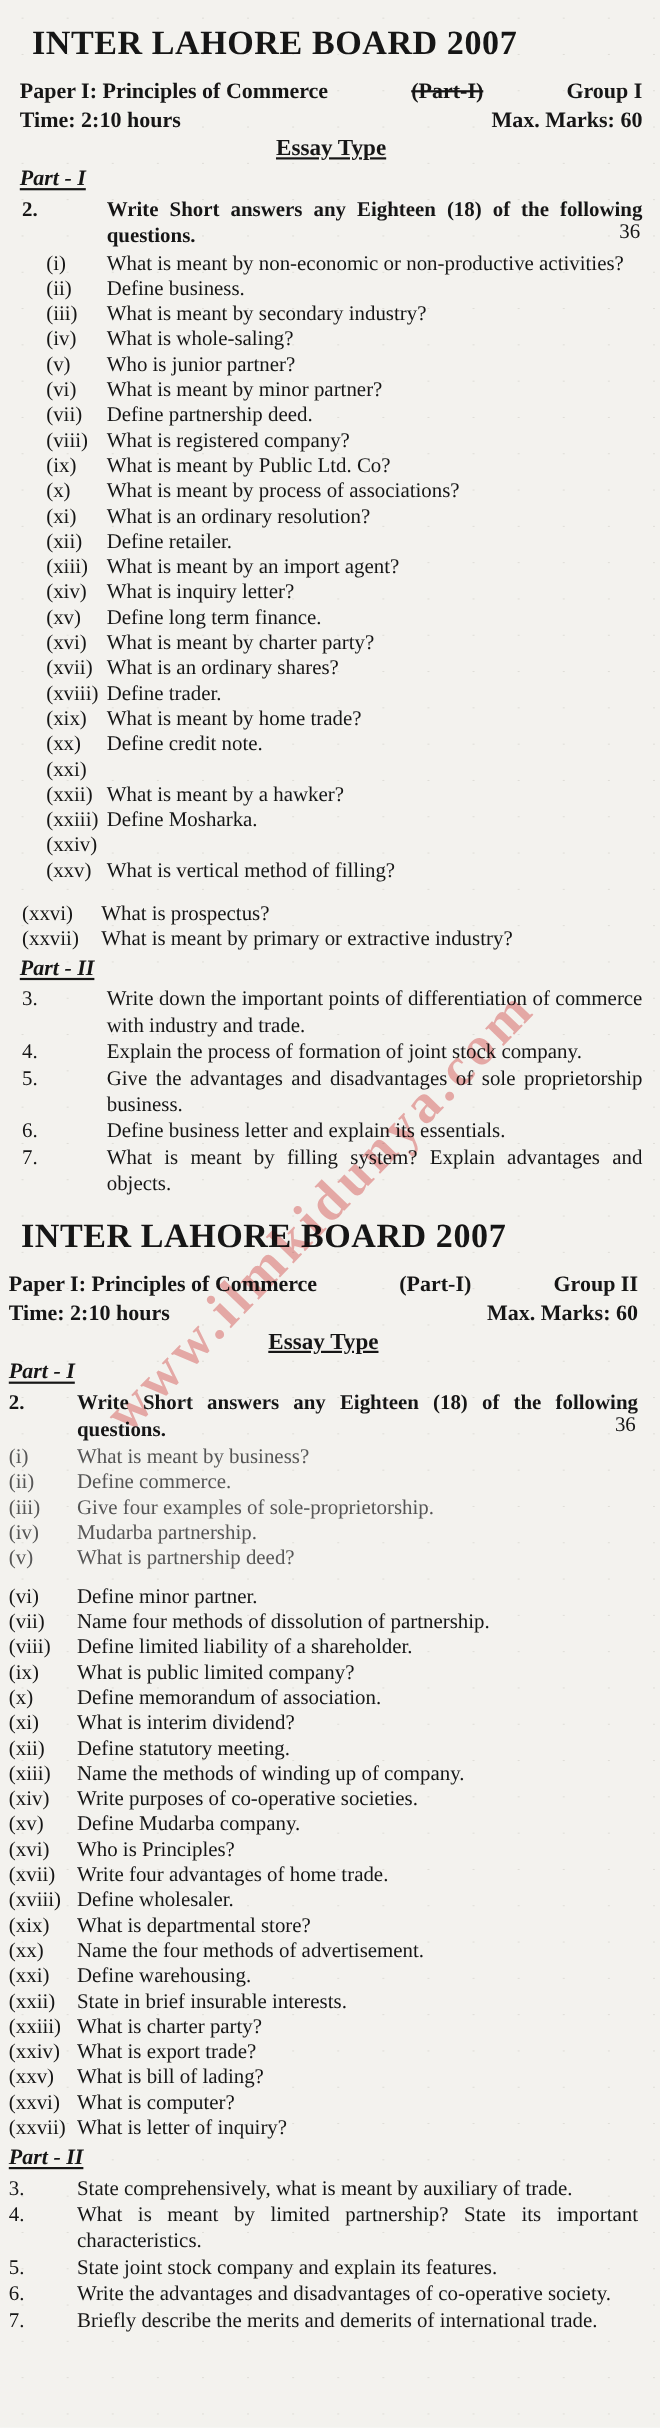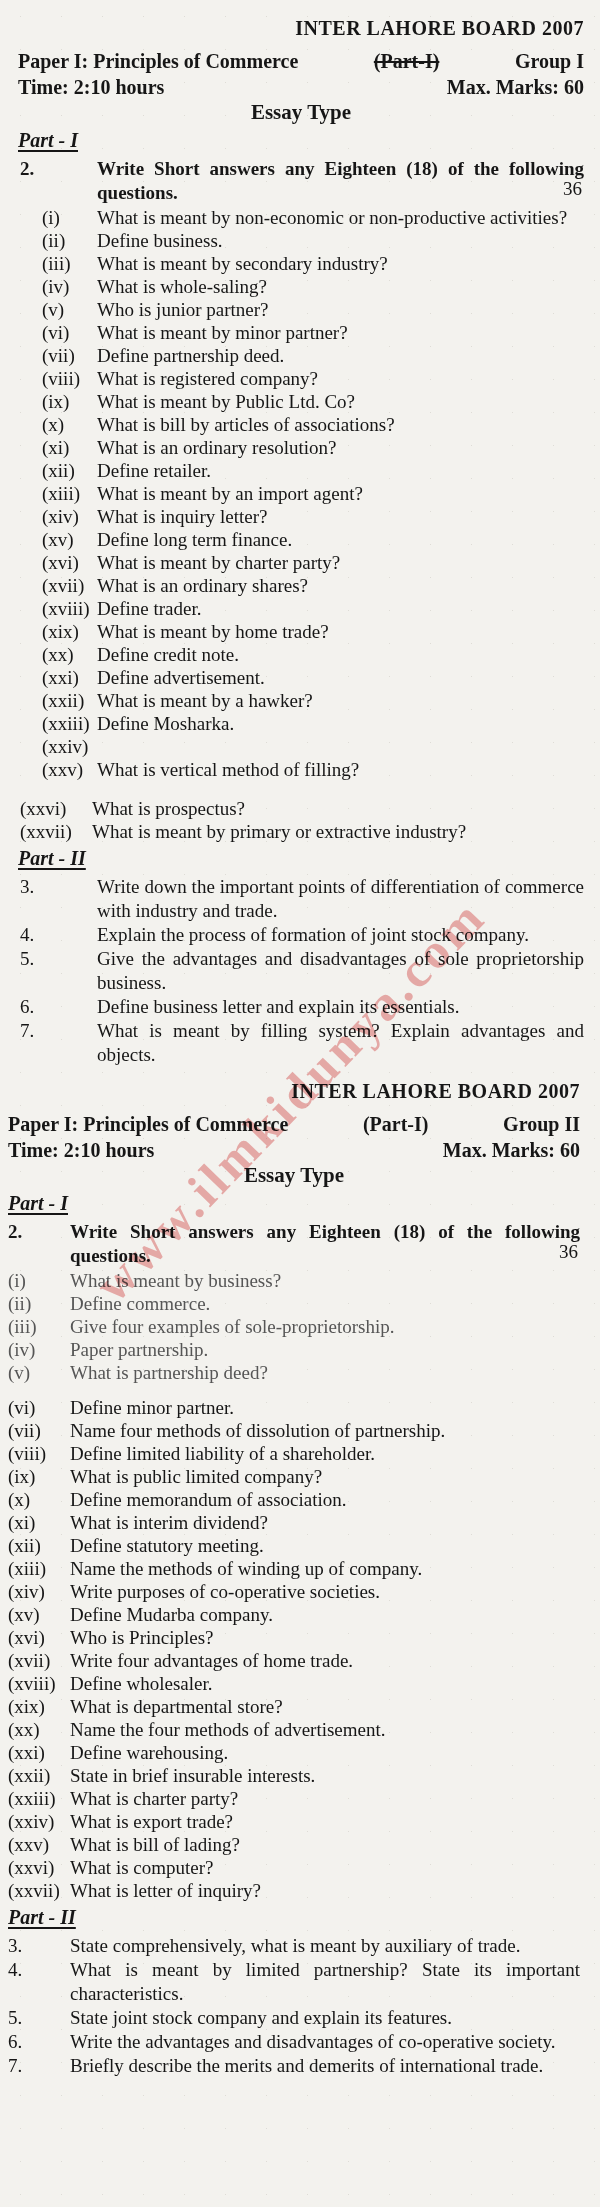--- a/index.html
+++ b/index.html
@@ -29,33 +29,33 @@
     mix-blend-mode: multiply;
     pointer-events: none;
     z-index: 5;
   }
 
   .paper { position: relative; z-index: 1; }
   .paper-0 { padding: 8px 16px 0 18px; }
   .paper-1 { padding: 4px 20px 0 8px; }
 
   .title {
-    margin: 0; text-align: right;
-    font-size: 20px; font-weight: 700;
+    margin: 11px; text-align: left;
+    font-size: 31px; font-weight: 700;
     letter-spacing: 0.5px;
     line-height: 40px;
   }
   .hdr {
     display: flex; justify-content: space-between; align-items: baseline;
     font-weight: 700; font-size: 20px; line-height: 26px; text-align: right;
   }
   .hdr .mid { flex: 0 0 auto; }
   .paper-0 .part-label { text-decoration: line-through; }
   .center-bold {
-    text-align: center; font-weight: 700; font-size: 21px; line-height: 25px;
+    text-align: center; font-weight: 700; font-size: 21px; line-height: 25px; text-decoration: underline;
   }
   .part-heading { text-align: left; line-height: 26px; margin: 2px 0; }
   .part-heading span {
     font-weight: 700; font-style: italic; font-size: 20px;
     text-decoration: underline;
     text-decoration-thickness: 2px;
     text-underline-offset: 3px;
   }
 
   .qrow { display: flex; align-items: flex-start; padding-left: 2px; }
@@ -137,21 +137,21 @@
           <div class="item">
             <span class="inum">(viii)</span>
             <div class="itext">What is registered company?</div>
           </div>
           <div class="item">
             <span class="inum">(ix)</span>
             <div class="itext">What is meant by Public Ltd. Co?</div>
           </div>
           <div class="item">
             <span class="inum">(x)</span>
-            <div class="itext">What is bill by articles of associations?</div>
+            <div class="itext">What is meant by process of associations?</div>
           </div>
           <div class="item">
             <span class="inum">(xi)</span>
             <div class="itext">What is an ordinary resolution?</div>
           </div>
           <div class="item">
             <span class="inum">(xii)</span>
             <div class="itext">Define retailer.</div>
           </div>
           <div class="item">
@@ -181,21 +181,20 @@
           <div class="item">
             <span class="inum">(xix)</span>
             <div class="itext">What is meant by home trade?</div>
           </div>
           <div class="item">
             <span class="inum">(xx)</span>
             <div class="itext">Define credit note.</div>
           </div>
           <div class="item">
             <span class="inum">(xxi)</span>
-            <div class="itext">Define advertisement.</div>
           </div>
           <div class="item">
             <span class="inum">(xxii)</span>
             <div class="itext">What is meant by a hawker?</div>
           </div>
           <div class="item">
             <span class="inum">(xxiii)</span>
             <div class="itext">Define Mosharka.</div>
           </div>
           <div class="item">
@@ -263,21 +262,21 @@
           <div class="item">
             <span class="inum">(ii)</span>
             <div class="itext">Define commerce.</div>
           </div>
           <div class="item">
             <span class="inum">(iii)</span>
             <div class="itext">Give four examples of sole-proprietorship.</div>
           </div>
           <div class="item">
             <span class="inum">(iv)</span>
-            <div class="itext">Paper partnership.</div>
+            <div class="itext">Mudarba partnership.</div>
           </div>
           <div class="item">
             <span class="inum">(v)</span>
             <div class="itext">What is partnership deed?</div>
           </div>
           <div class="item">
             <span class="inum">(vi)</span>
             <div class="itext">Define minor partner.</div>
           </div>
           <div class="item">

